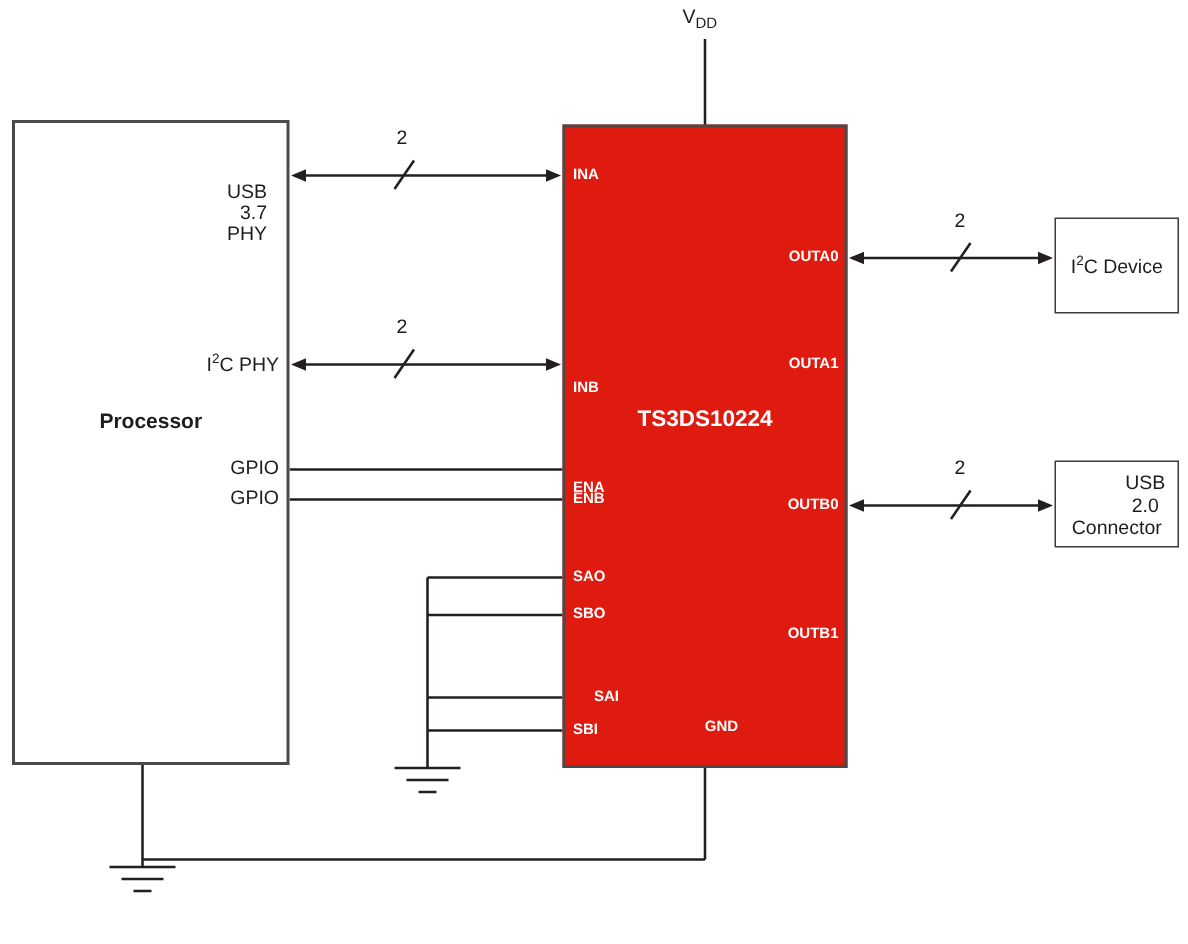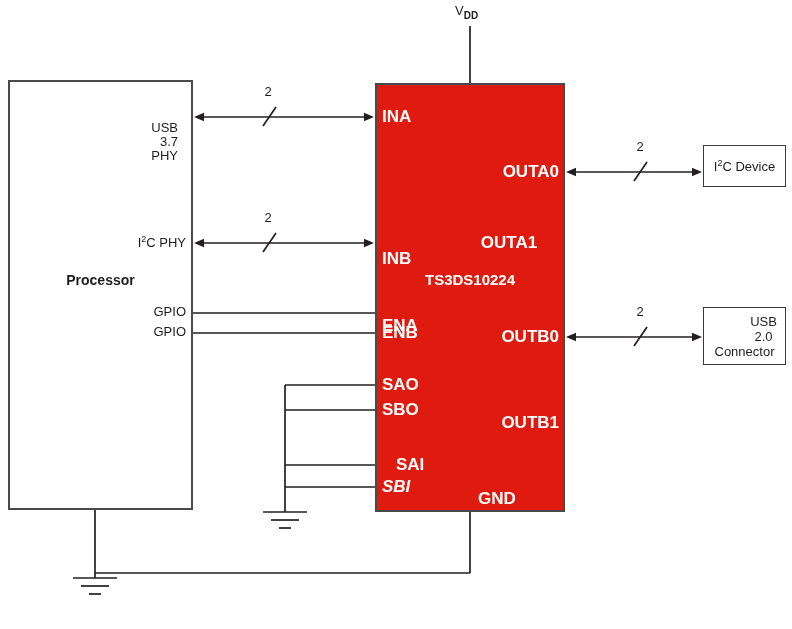--- a/index.html
+++ b/index.html
@@ -29,30 +29,30 @@
     justify-content: center;
     text-align: center;
     font-size: 13px;
     line-height: 15px;
   }
   .lbl { position: absolute; font-size: 13px; line-height: 14px; white-space: nowrap; }
   .lbl.right { text-align: right; }
   .title { position: absolute; font-size: 14px; font-weight: bold; text-align: center; }
   .pin {
     position: absolute;
-    font-size: 17px;
+    font-size: 10px;
     font-weight: bold;
     color: #ffffff;
     white-space: nowrap;
     line-height: 15px;
   }
   .pin.right { text-align: right; }
   .pin.center { text-align: center; }
   sup.small { font-size: 9px; vertical-align: super; line-height: 0; }
-  sub.small { font-size: 10px; vertical-align: sub; line-height: 0; font-weight: bold; }
+  sub.small { font-size: 10px; vertical-align: sub; line-height: 0; }
   .buswidth { position: absolute; font-size: 13px; text-align: center; width: 20px; }
   .copyright { position: absolute; font-size: 13px; white-space: nowrap; }
 </style>
 </head>
 <body>
 
 <div class="stage">
 
   <svg width="792" height="629">
     <g stroke="#231f20" stroke-width="1.7" fill="none">
@@ -145,30 +145,30 @@
   <div class="box" style="left:375px; top:83px; width:190px; height:429px; background:#df1a0f;"></div>
   <div class="pin center" style="left:375px; top:272px; width:190px; font-size:15px;">TS3DS10224</div>
 
   <div class="pin" style="left:382px; top:109px;">INA</div>
   <div class="pin" style="left:382px; top:251px;">INB</div>
   <div class="pin" style="left:382px; top:318px;">ENA</div>
   <div class="pin" style="left:382px; top:325px;">ENB</div>
   <div class="pin" style="left:382px; top:377px;">SAO</div>
   <div class="pin" style="left:382px; top:402px;">SBO</div>
   <div class="pin" style="left:396px; top:457px;">SAI</div>
-  <div class="pin" style="left:382px; top:479px;font-style:italic;">SBI</div>
+  <div class="pin" style="left:382px; top:479px;">SBI</div>
 
   <div class="pin right" style="left:459px; top:164px; width:100px;">OUTA0</div>
-  <div class="pin right" style="left:459px; top:235px; width:100px;text-align:center;">OUTA1</div>
+  <div class="pin right" style="left:459px; top:235px; width:100px;">OUTA1</div>
   <div class="pin right" style="left:459px; top:329px; width:100px;">OUTB0</div>
   <div class="pin right" style="left:459px; top:415px; width:100px;">OUTB1</div>
 
-  <div class="pin center" style="left:375px; top:491px; width:212px;padding-left:16px;">GND</div>
+  <div class="pin center" style="left:375px; top:477px; width:212px;">GND</div>
 
-  <div class="devbox" style="left:703px; top:145px; width:83px; height:42px;">
+  <div class="devbox" style="left:703px; top:145px; width:83px; height:64px;">
     <span><span>I</span><sup class="small">2</sup><span>C Device</span></span>
   </div>
 
   <div class="devbox" style="left:703px; top:307px; width:83px; height:58px;">
     <span>
       <span style="display:block;margin-left:38px;">USB 2.0</span>
       <span style="display:block;">Connector</span>
     </span>
   </div>
 

